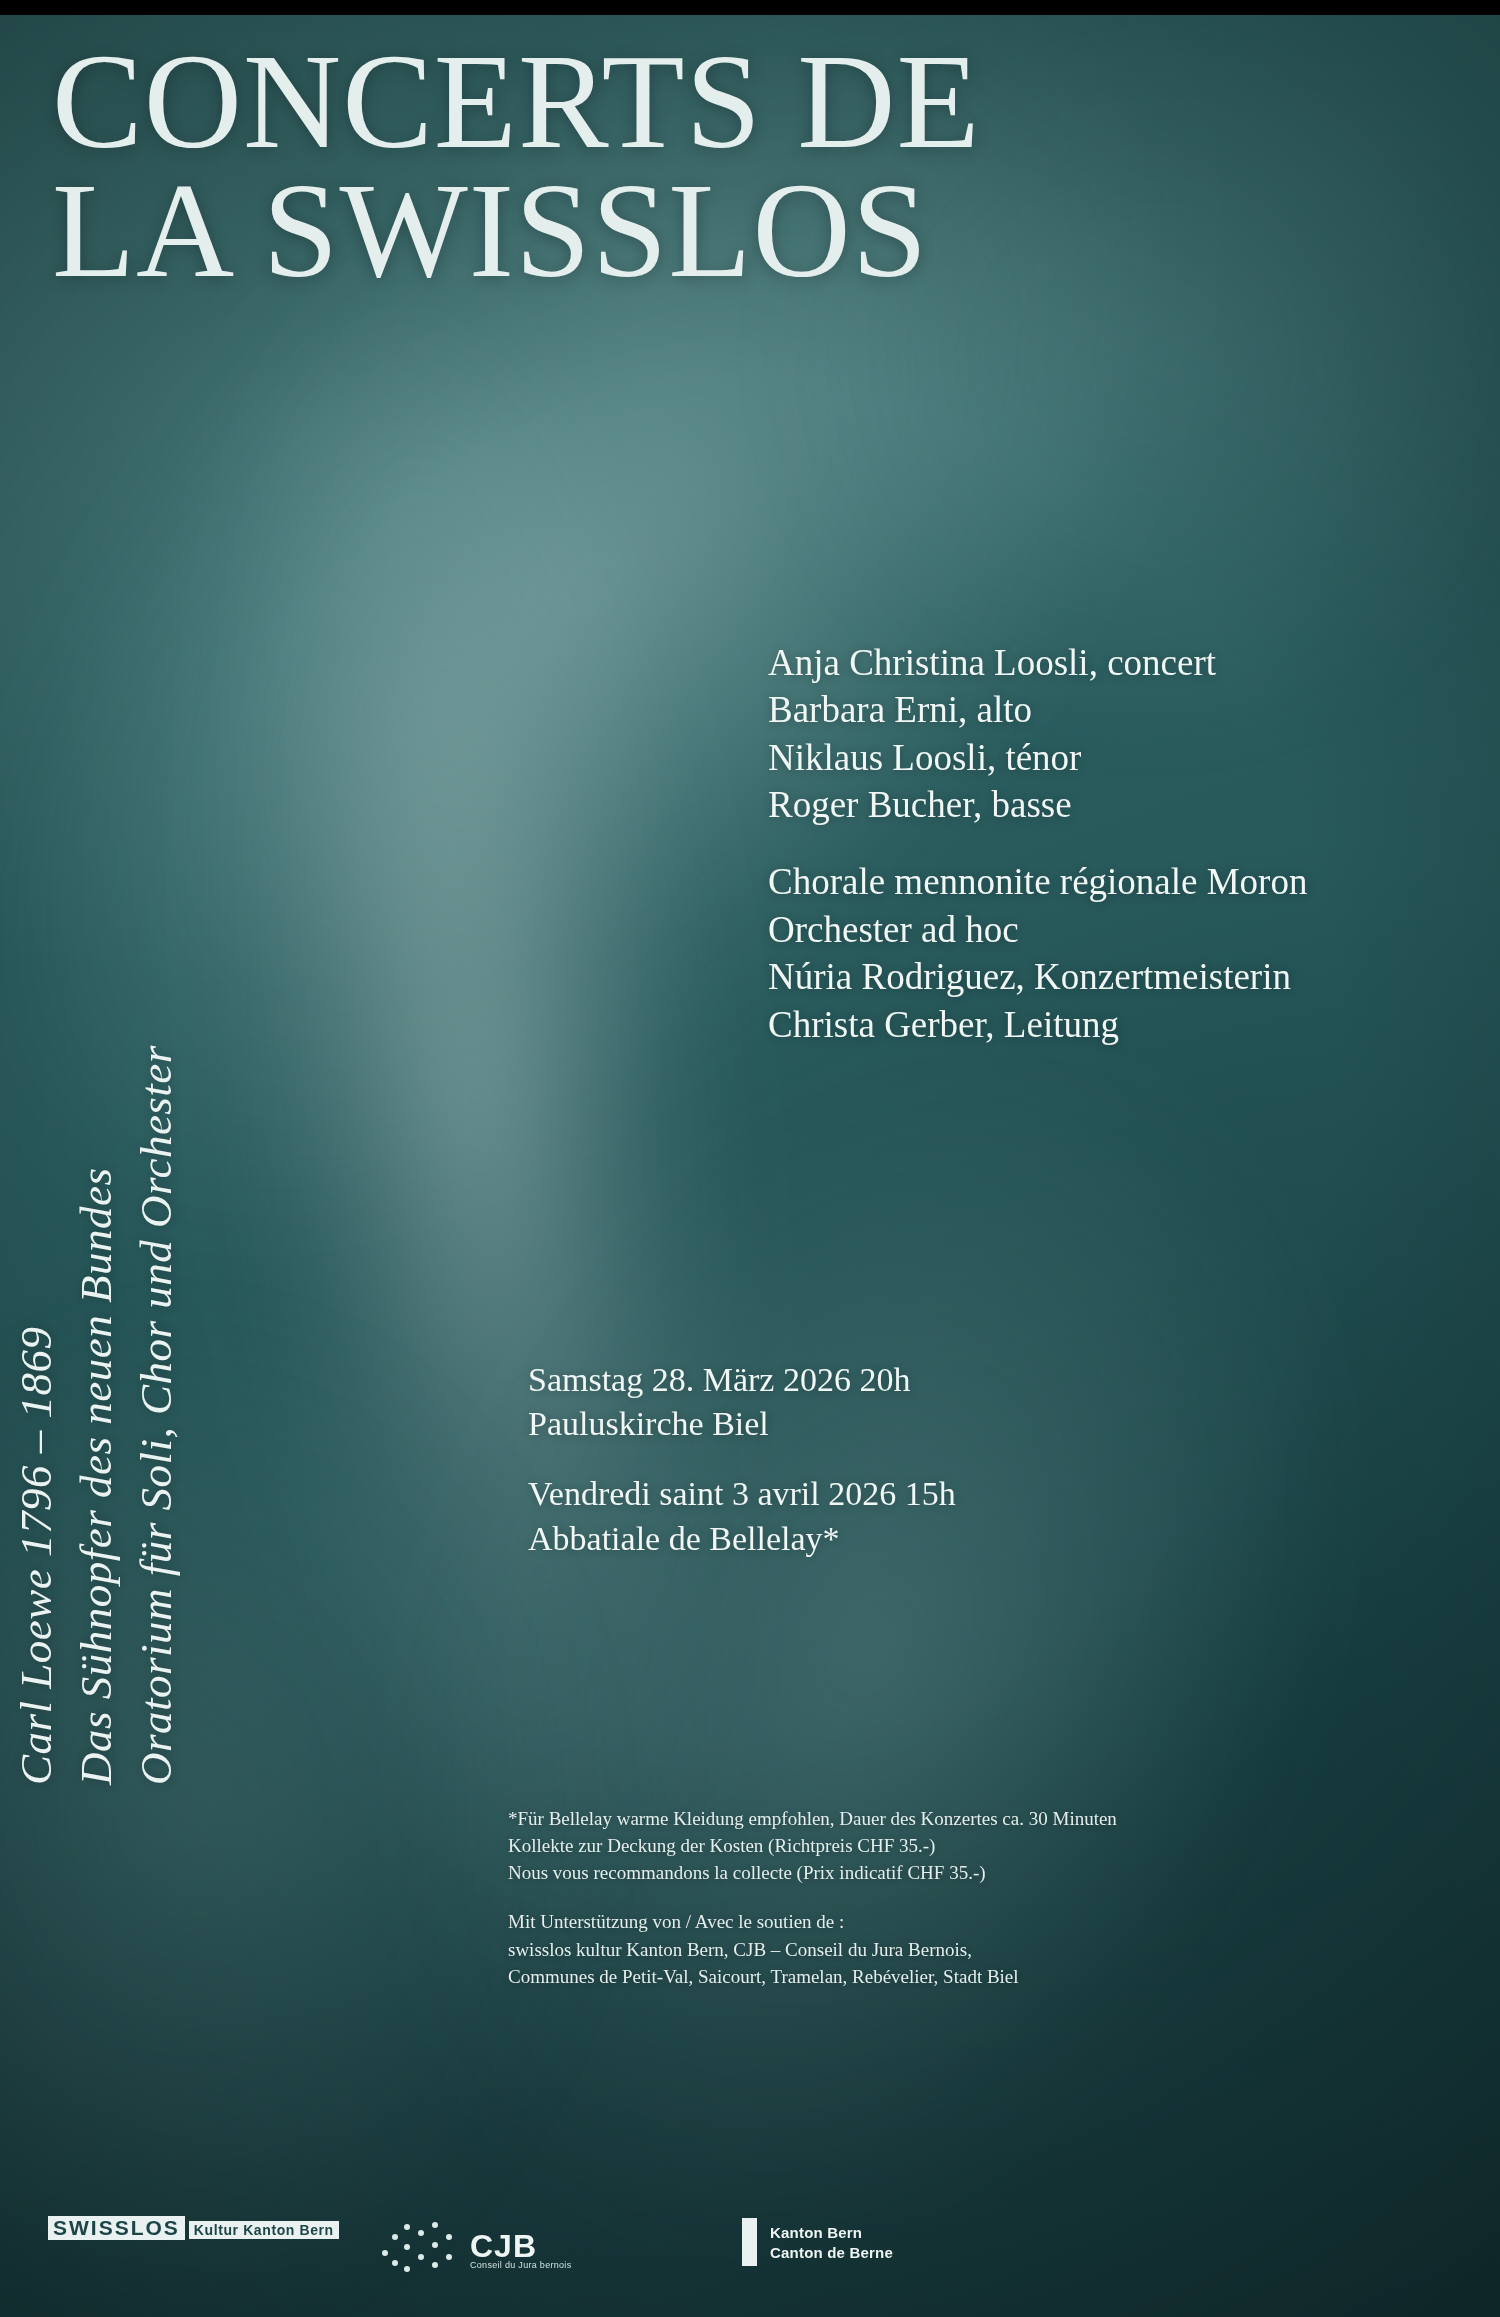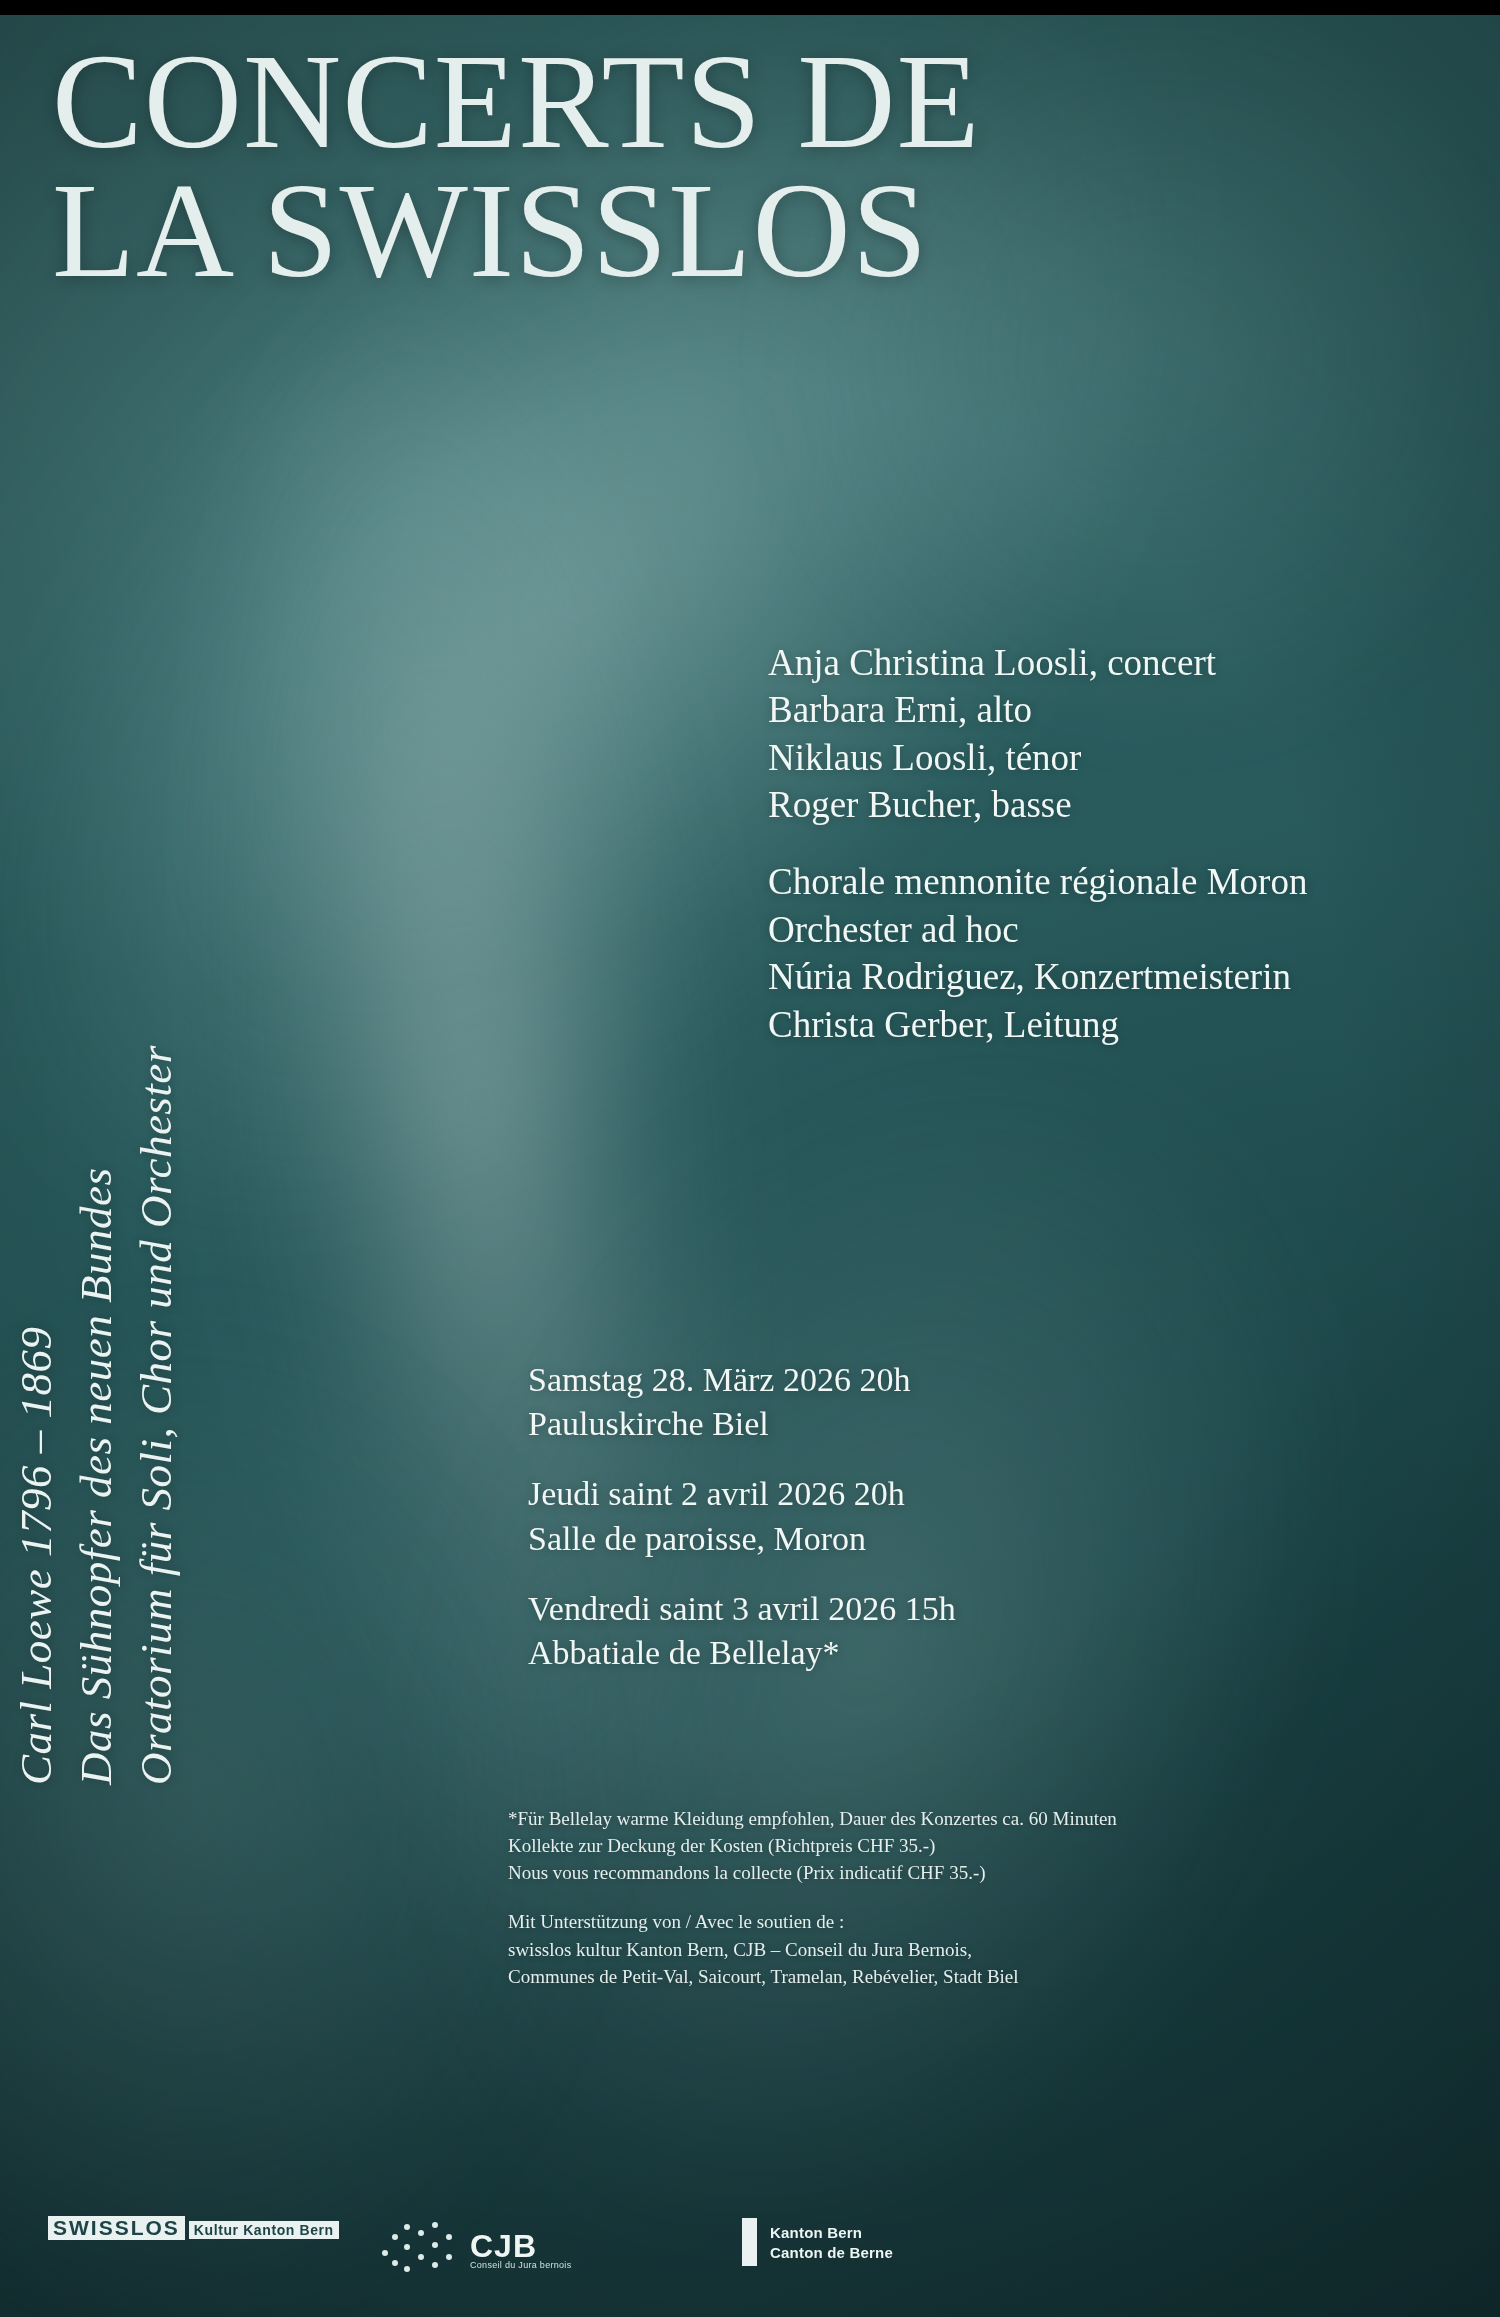--- a/index.html
+++ b/index.html
@@ -245,32 +245,28 @@
       <div class="ln">Christa Gerber, Leitung</div>
     </div>
   </div>
 
   <div class="dates">
     <div class="ev">
       <div class="ln">Samstag 28. März 2026 20h</div>
       <div class="ln">Pauluskirche Biel</div>
     </div>
     <div class="ev">
-      <div class="ln">Jeudi saint 2 avril 2026 20h</div>
-      <div class="ln">Salle de paroisse, Moron</div>
-    </div>
-    <div class="ev">
       <div class="ln">Vendredi saint 3 avril 2026 15h</div>
       <div class="ln">Abbatiale de Bellelay*</div>
     </div>
   </div>
 
   <div class="notes">
     <div class="blk">
-      <div class="ln">*Für Bellelay warme Kleidung empfohlen, Dauer des Konzertes ca. 60 Minuten</div>
+      <div class="ln">*Für Bellelay warme Kleidung empfohlen, Dauer des Konzertes ca. 30 Minuten</div>
       <div class="ln">Kollekte zur Deckung der Kosten (Richtpreis CHF 35.-)</div>
       <div class="ln">Nous vous recommandons la collecte (Prix indicatif CHF 35.-)</div>
     </div>
     <div class="blk">
       <div class="ln">Mit Unterstützung von / Avec le soutien de :</div>
       <div class="ln">swisslos kultur Kanton Bern, CJB – Conseil du Jura Bernois,</div>
       <div class="ln">Communes de Petit-Val, Saicourt, Tramelan, Rebévelier, Stadt Biel</div>
     </div>
   </div>
 

